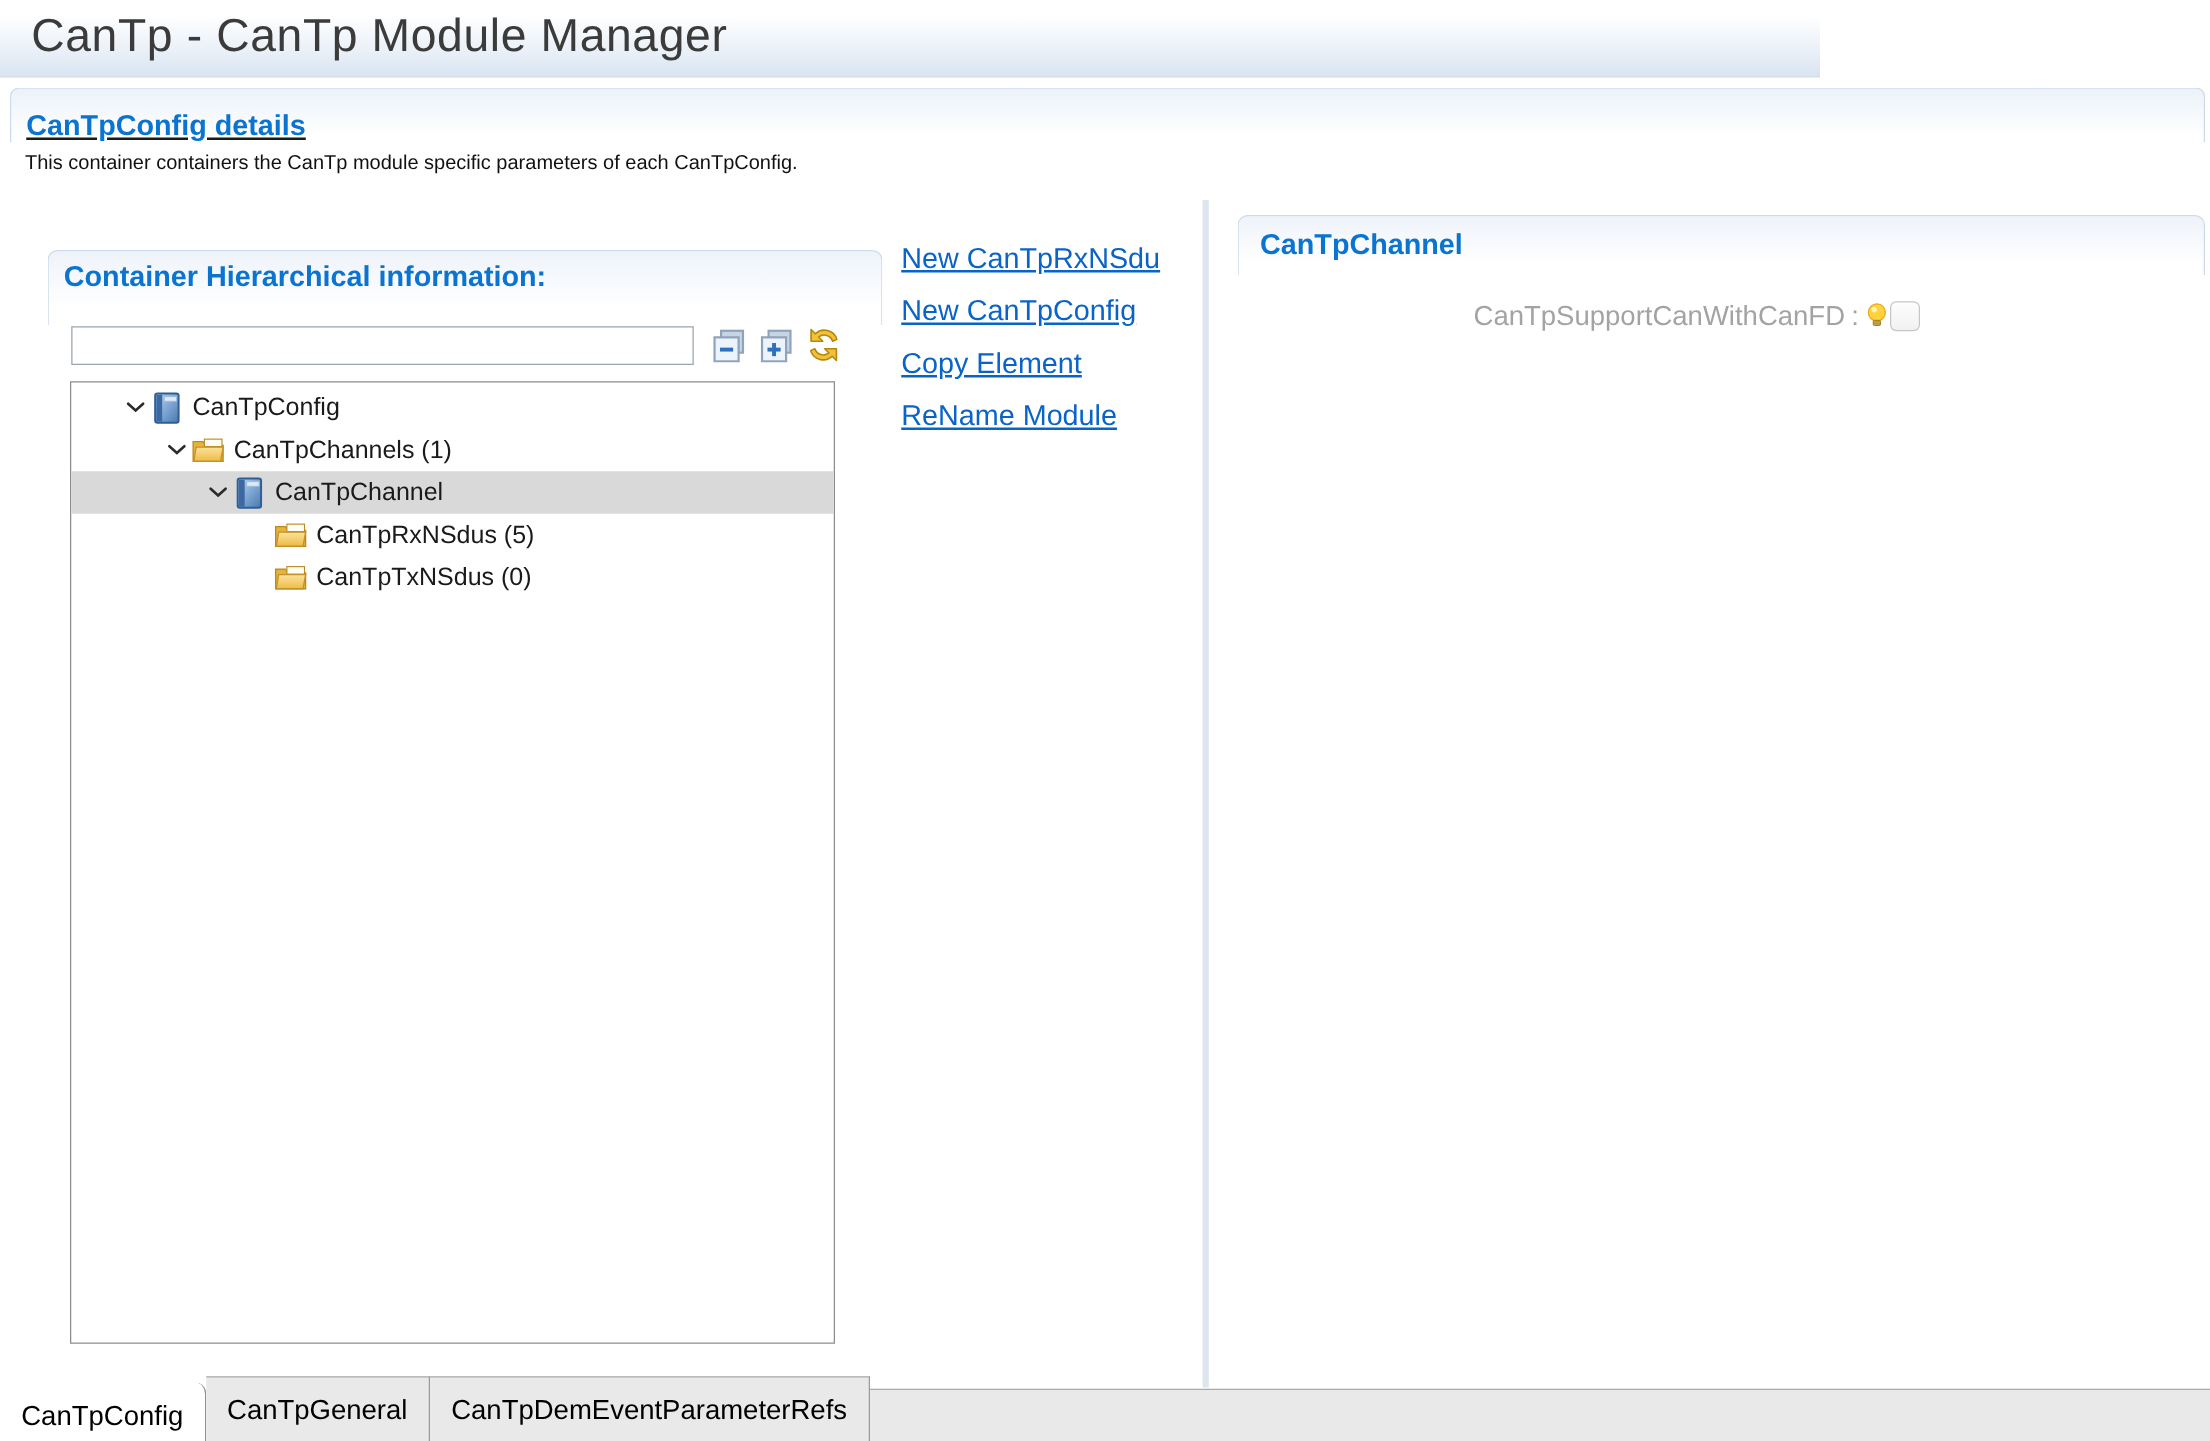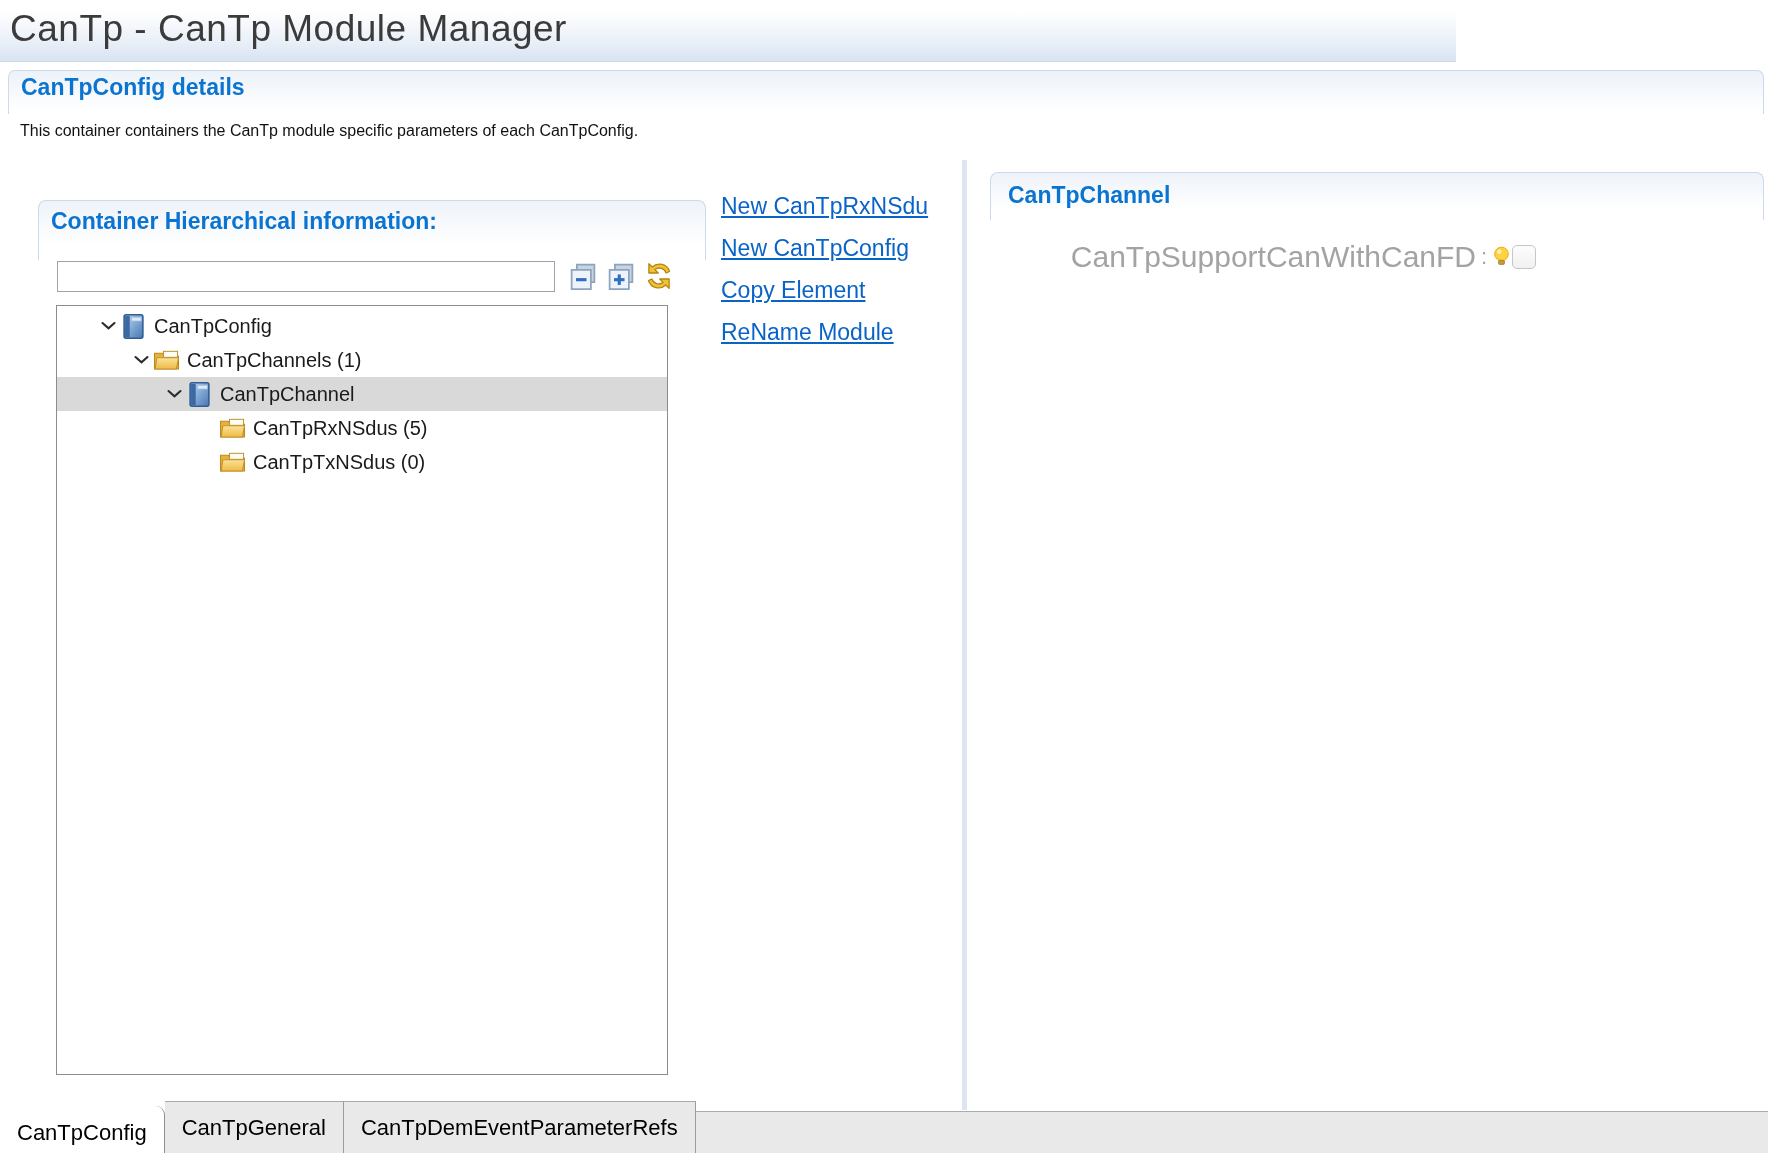--- a/index.html
+++ b/index.html
@@ -10,34 +10,36 @@
     font-family: "Liberation Sans", sans-serif;
     color: #1a1a1a;
     overflow: hidden;
   }
 
   
   .page-header {
     position: absolute; left: 0; top: 0; width: 1456px; height: 62px;
     background: linear-gradient(#ffffff 20%, #e8eff7 70%, #d9e4f1 100%);
     border-bottom: 1px solid #cdd9e8;
+    padding-left: 15px;
   }
   .page-title {
     font-size: 37px; font-weight: 300; color: #3b3b3b;
     padding: 8px 0 0 10px; letter-spacing: 0.5px; white-space: nowrap;
   }
 
   
   .details-section { position: absolute; left: 8px; top: 70px; right: 4px; bottom: 43px; }
   .section-head {
     height: 44px;
     border: 1px solid #ccdaeb; border-bottom: none;
     border-radius: 7px 7px 0 0;
     background: linear-gradient(#ecf2f9 0%, rgba(255,255,255,0) 90%);
-    padding: 3px 0 0 12px;
+    padding: 16px 0 0 12px;
+    text-decoration: underline;
   }
   .blue-heading { font-size: 23px; font-weight: bold; color: #0a74d0; white-space: nowrap; }
   .section-desc { font-size: 16px; color: #111; padding: 8px 0 0 12px; white-space: nowrap; }
 
   
   .group-panel {
     position: absolute; left: 30px; top: 108px; width: 668px; height: 912px;
   }
   .group-head {
     height: 60px;
@@ -99,21 +101,21 @@
   .right-panel { position: absolute; left: 982px; top: 102px; right: 0; height: 918px; }
   .right-head {
     height: 48px;
     border: 1px solid #ccdaeb; border-bottom: none;
     border-radius: 8px 8px 0 0;
     background: linear-gradient(#eef3fa 0%, rgba(255,255,255,0) 80%);
     padding: 9px 0 0 17px;
   }
   .param-row { display: flex; align-items: center; margin-top: 20px; }
   .param-label {
-    width: 486px; text-align: right; font-size: 30px; color: #a3a3a3; white-space: nowrap;
+    width: 486px; text-align: right; font-size: 22px; color: #a3a3a3; white-space: nowrap;
   }
   .param-sep { font-size: 22px; color: #a3a3a3; margin: 0 6px 0 5px; }
   .bulb { width: 17px; height: 24px; margin-right: 2px; }
   .param-checkbox {
     appearance: none; -webkit-appearance: none;
     width: 24px; height: 24px; border: 1px solid #c6c6c6; border-radius: 5px;
     background: linear-gradient(#fdfdfd, #f1f1f1); cursor: pointer; outline: none;
   }
 
   

